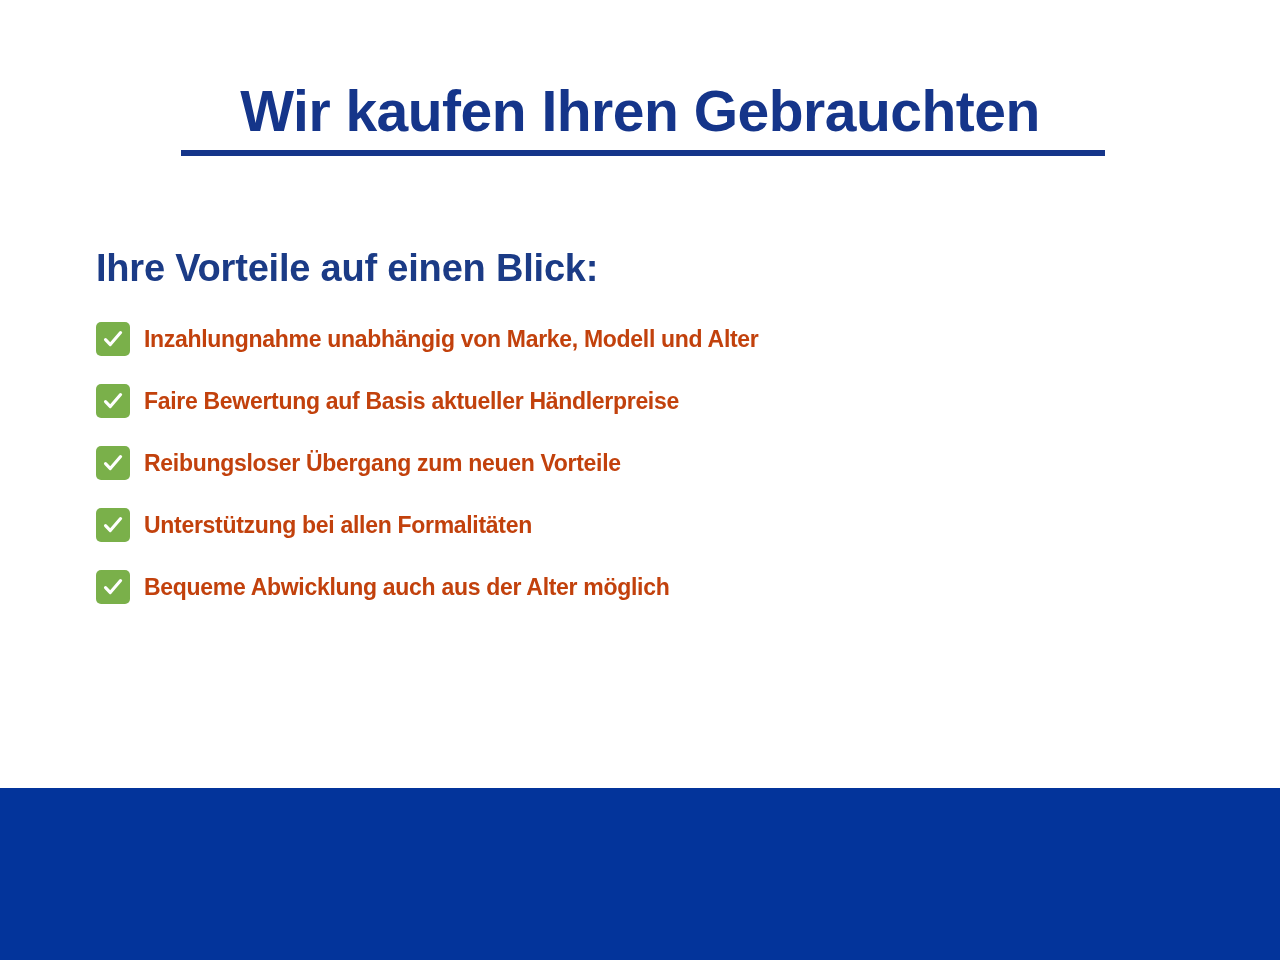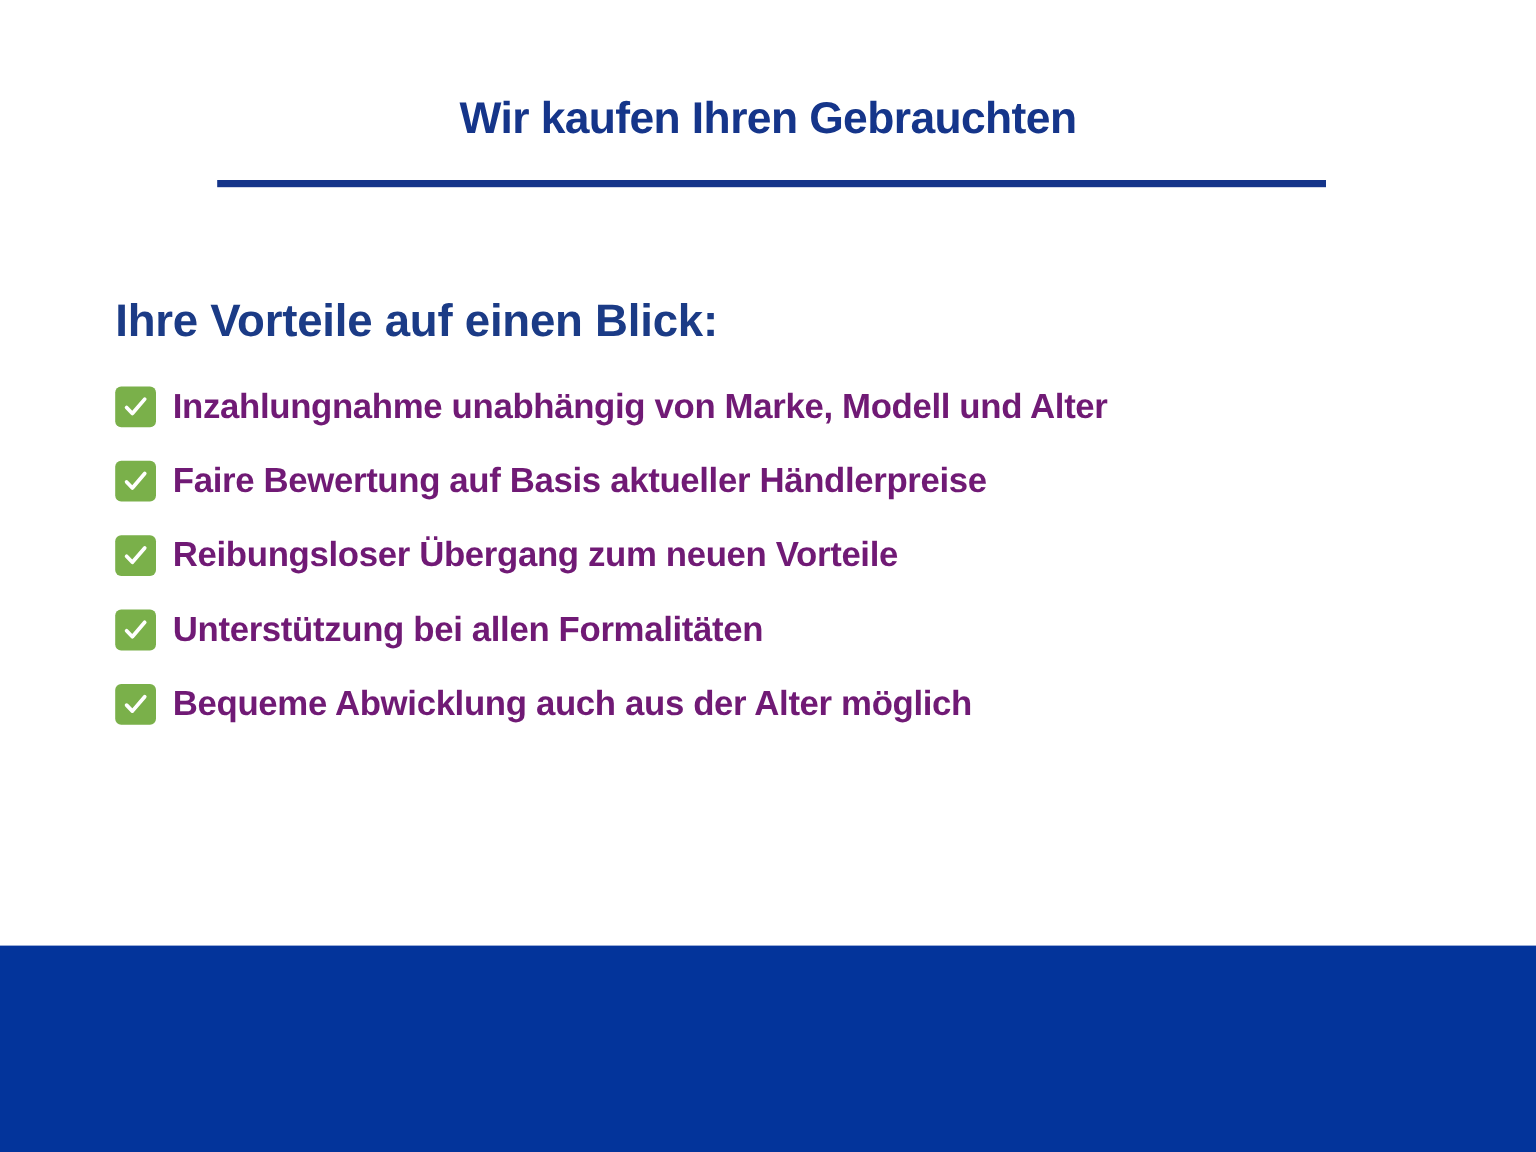--- a/index.html
+++ b/index.html
@@ -22,21 +22,21 @@
     inset: 0;
     background: #ffffff;
   }
 
   #headline {
     position: absolute;
     left: 0;
     top: 78px;
     width: 1280px;
     text-align: center;
-    font-size: 37px;
+    font-size: 57px;
     font-weight: bold;
     color: #15358a;
     letter-spacing: -0.5px;
     white-space: nowrap;
   }
 
   #headline-rule {
     position: absolute;
     left: 181px;
     top: 150px;
@@ -79,23 +79,23 @@
     align-items: center;
     justify-content: center;
     margin-right: 14px;
   }
 
   .check-icon svg {
     display: block;
   }
 
   .benefit-text {
-    font-size: 29px;
+    font-size: 23px;
     font-weight: bold;
-    color: #701a75;
+    color: #c2410c;
     letter-spacing: -0.3px;
     white-space: nowrap;
     line-height: 1;
   }
 
   
   #footer {
     position: absolute;
     left: 0;
     top: 788px;

